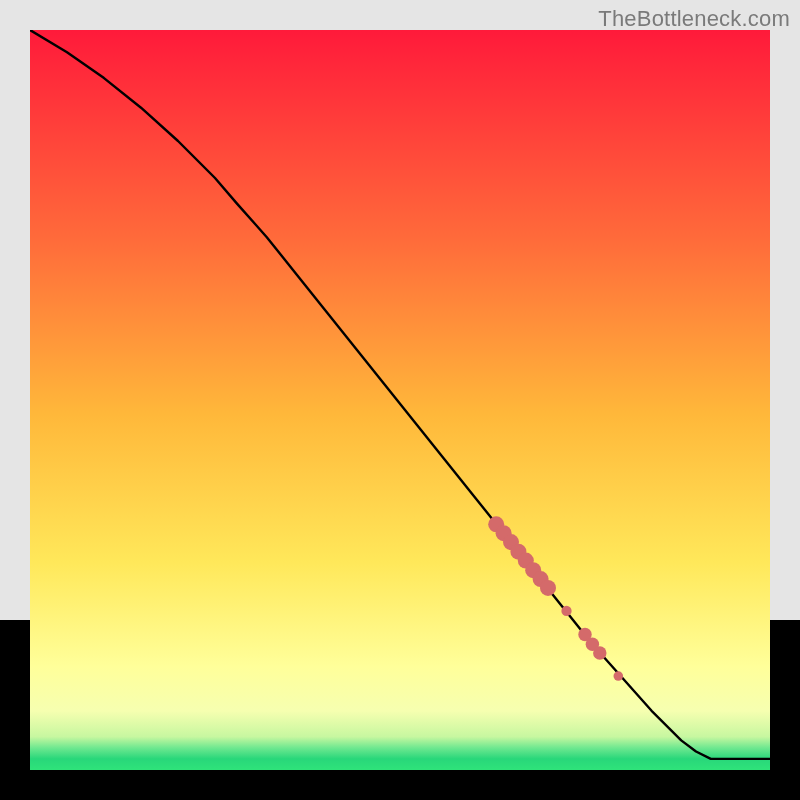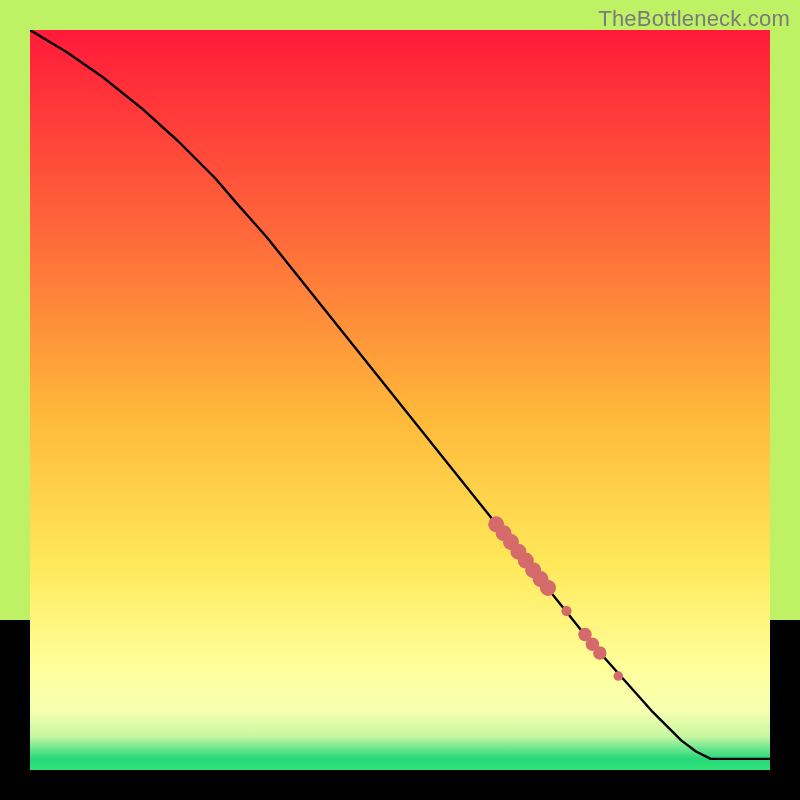--- a/index.html
+++ b/index.html
@@ -10,21 +10,21 @@
     background: #000;
     overflow: hidden;
     font-family: Arial, Helvetica, sans-serif;
   }
   .frame {
     position: absolute;
     left: 0;
     top: 0;
     width: 800px;
     height: 620px;
-    background: #bef264;
+    background: #e5e5e5;
   }
   .plot {
     position: absolute;
     left: 30px;
     top: 30px;
     width: 740px;
     height: 740px;
   }
   .watermark {
     position: absolute;

